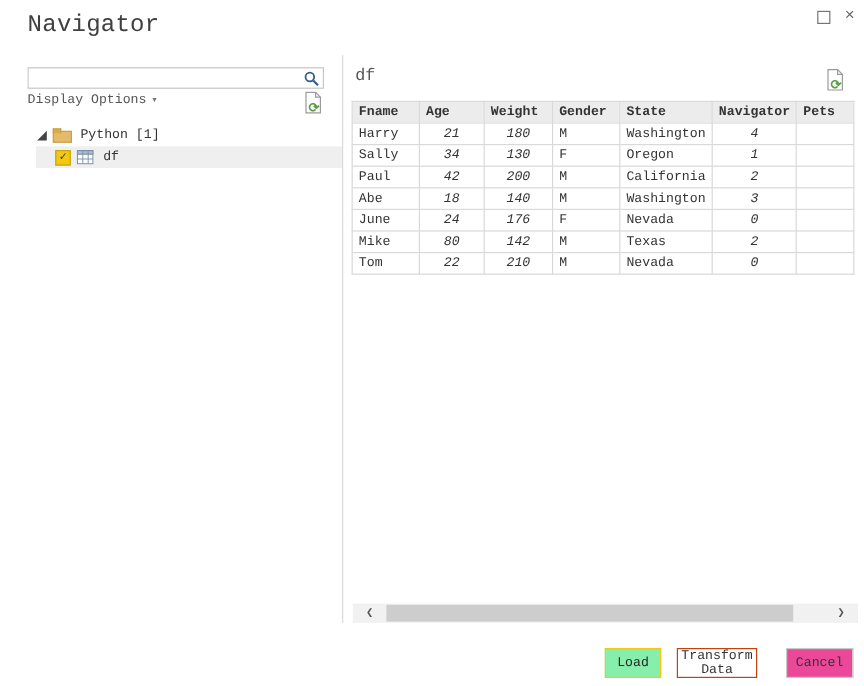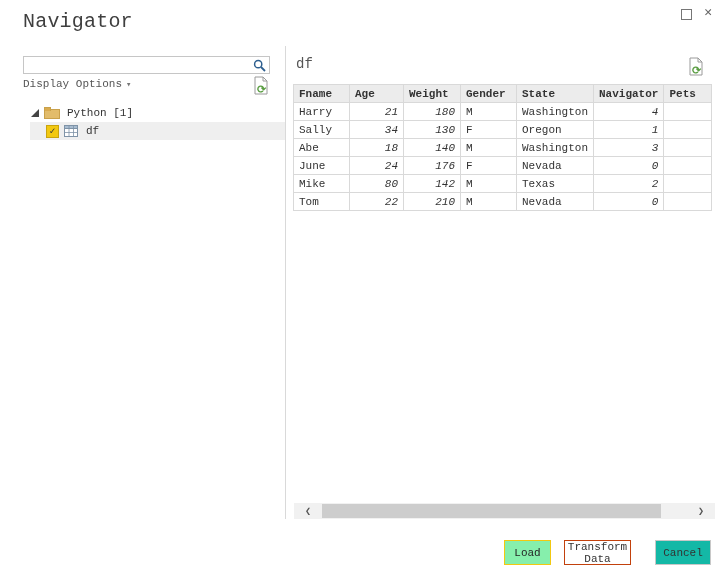--- a/index.html
+++ b/index.html
@@ -36,41 +36,41 @@
   .table-icon-svg { width:14px; height:12px; margin-right:8px; flex:0 0 auto; }
 
   
   .divider { position:absolute; left:285px; top:46px; width:1px; height:473px; background:#d9d9d9; }
 
   
   .preview-title { position:absolute; left:296px; top:56px; font-size:14px; color:#555; }
   .preview-table { position:absolute; left:293px; top:84px; border-collapse:collapse; table-layout:fixed; font-size:11px; }
   .preview-table th, .preview-table td { border:1px solid #d9d9d9; height:18px; padding:0 5px; overflow:hidden; white-space:nowrap; text-align:left; font-weight:normal; }
   .preview-table th { background:#ececec; font-weight:bold; color:#333; }
-  .preview-table td.num { font-style:italic; text-align:right; }
+  .preview-table td.num { font-style:italic; text-align:center; }
   .preview-table th:nth-child(1), .preview-table td:nth-child(1) { width:56px; }
   .preview-table th:nth-child(2), .preview-table td:nth-child(2) { width:54px; }
   .preview-table th:nth-child(3), .preview-table td:nth-child(3) { width:57px; }
   .preview-table th:nth-child(4), .preview-table td:nth-child(4) { width:56px; }
   .preview-table th:nth-child(5), .preview-table td:nth-child(5) { width:74px; }
   .preview-table th:nth-child(6), .preview-table td:nth-child(6) { width:69px; }
   .preview-table th:nth-child(7), .preview-table td:nth-child(7) { width:48px; }
 
   
   .hscroll { position:absolute; left:294px; top:503px; width:421px; height:16px; background:#f1f1f1; }
   .hscroll .chev { position:absolute; top:0; width:16px; height:16px; font-size:10px; color:#555; display:flex; align-items:center; justify-content:center; cursor:pointer; }
   .hscroll .chev.left { left:6px; }
   .hscroll .chev.right { right:6px; }
   .hscroll .thumb { position:absolute; left:28px; top:1px; width:339px; height:14px; background:#cdcdcd; cursor:pointer; }
 
   
   .footer-btn { position:absolute; top:540px; height:25px; font-size:11px; display:flex; align-items:center; justify-content:center; cursor:pointer; font-family:inherit; }
   .btn-load { left:504px; width:47px; background:#86efac; border:1px solid #f2c811; color:#252525; }
   .btn-transform { left:564px; width:67px; background:#fff; border:1px solid #c2410c; color:#333; }
-  .btn-cancel { left:655px; width:56px; background:#14b8a6; border:1px solid #c8c8c8; color:#333; }
+  .btn-cancel { left:655px; width:56px; background:#ec4899; border:1px solid #c8c8c8; color:#333; }
 </style>
 </head>
 <body>
 
 <div class="dialog">
 
   <div class="title">Navigator</div>
   <div class="win-controls">
     <span class="btn-max"></span>
     <span class="btn-close">✕</span>
@@ -157,20 +157,29 @@
         <tr>
           <td>Sally</td>
           <td class="num">34</td>
           <td class="num">130</td>
           <td>F</td>
           <td>Oregon</td>
           <td class="num">1</td>
           <td class="num"></td>
         </tr>
         <tr>
+          <td>Paul</td>
+          <td class="num">42</td>
+          <td class="num">200</td>
+          <td>M</td>
+          <td>California</td>
+          <td class="num">2</td>
+          <td class="num"></td>
+        </tr>
+        <tr>
           <td>Abe</td>
           <td class="num">18</td>
           <td class="num">140</td>
           <td>M</td>
           <td>Washington</td>
           <td class="num">3</td>
           <td class="num"></td>
         </tr>
         <tr>
           <td>June</td>

